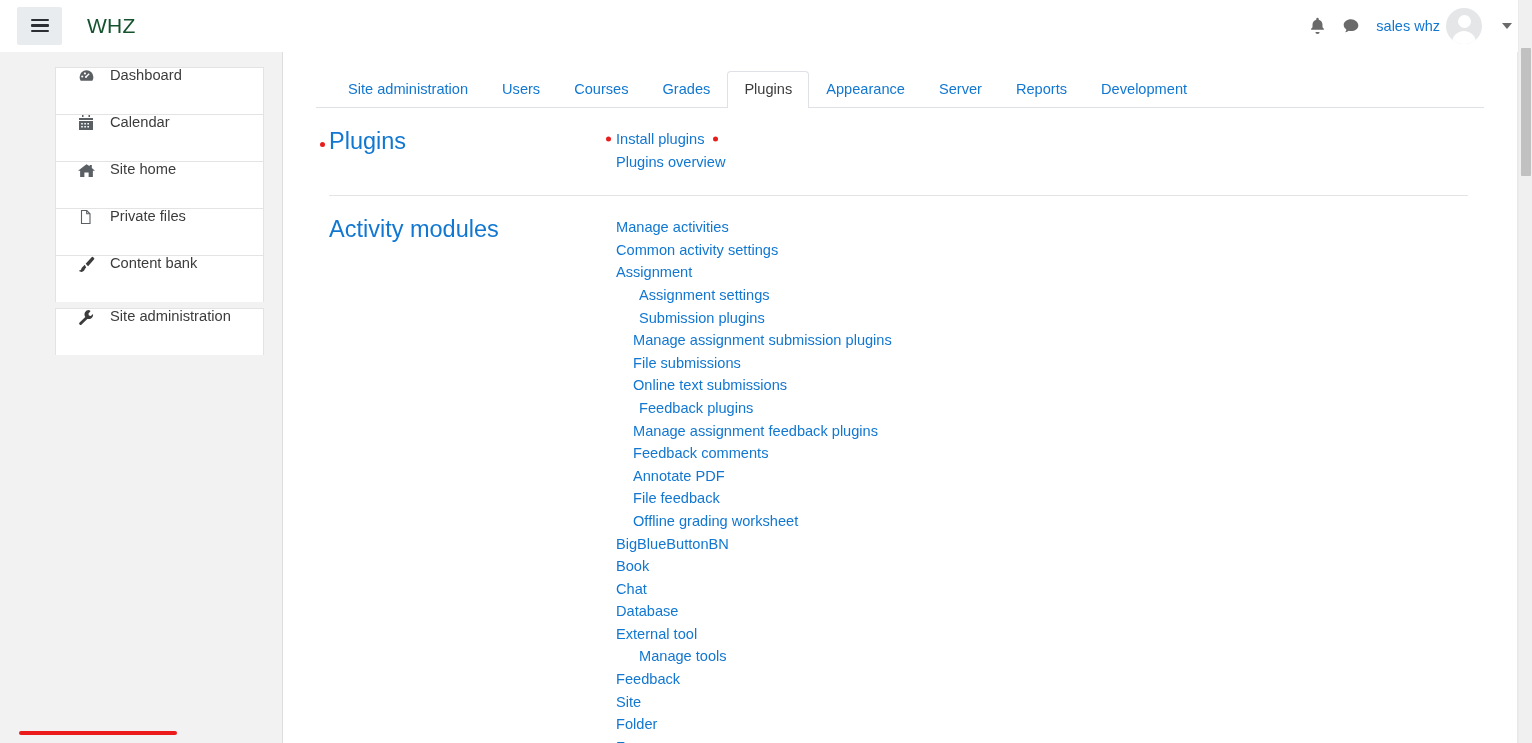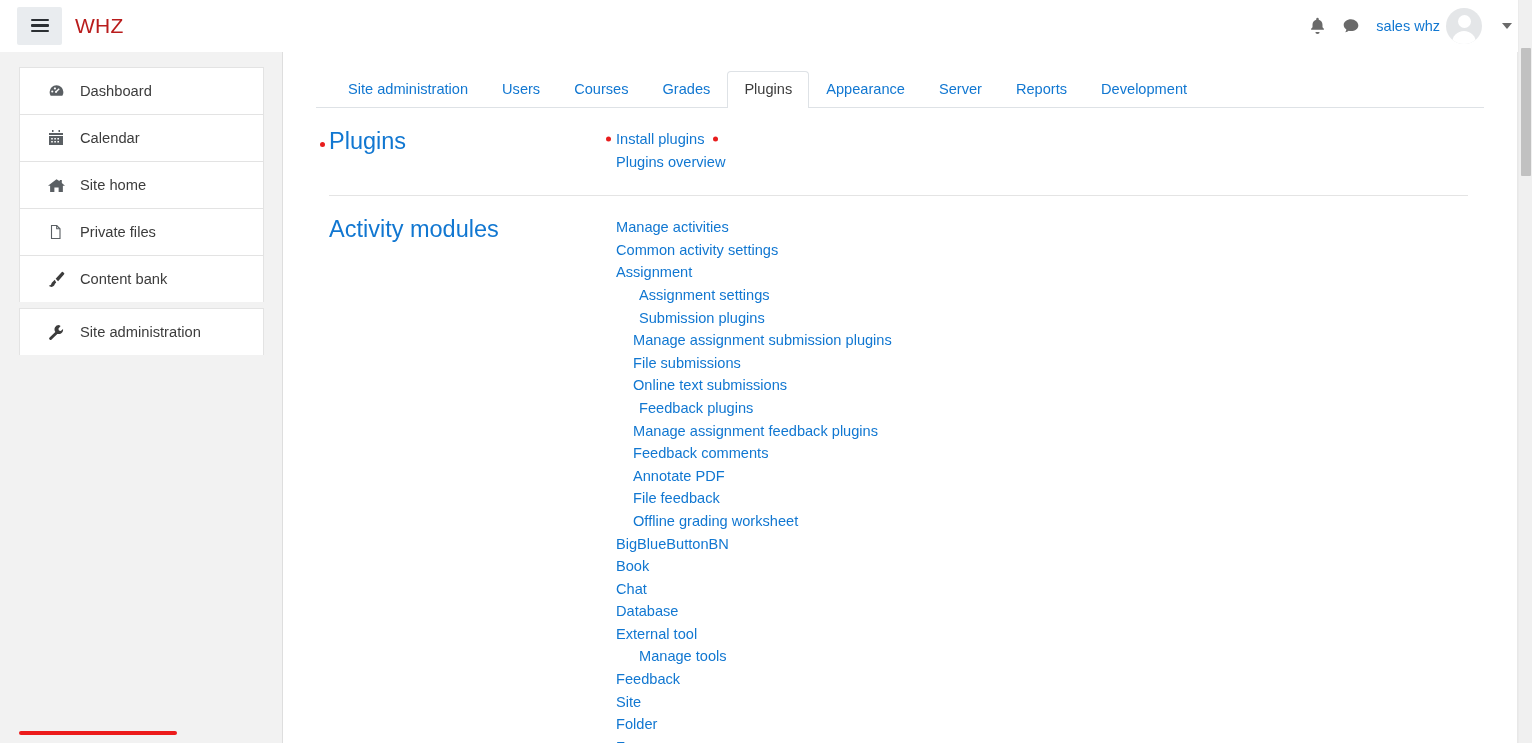--- a/index.html
+++ b/index.html
@@ -28,22 +28,22 @@
     border: none; border-radius: 2px;
     display: flex; align-items: center; justify-content: center;
     cursor: pointer; padding: 0;
   }
   .burger-btn .bars { display: block; width: 18px; }
   .burger-btn .bars i {
     display: block; height: 2.6px; background: #2b2f33;
     margin: 3px 0; border-radius: 1px;
   }
   .brand {
-    margin-left: 13px;
-    font-size: 21px; color: #b91c1c; font-weight: 400;
+    margin-left: 25px;
+    font-size: 21px; color: #14532d; font-weight: 400;
     letter-spacing: .2px;
   }
   .nav-right {
     margin-left: auto; display: flex; align-items: center;
     gap: 0;
   }
   .nav-icon {
     width: 34px; height: 34px;
     display: flex; align-items: center; justify-content: center;
     color: #6a6a6a; cursor: pointer;
@@ -81,31 +81,32 @@
   
   .sidebar {
     position: absolute; top: 52px; left: 0;
     width: 283px; height: 691px;
     background: #f2f2f2;
     border-right: 1px solid #dedede;
     padding-top: 15px;
   }
   .nav-list { width: 245px; margin-left: 19px; }
   .nav-item {
-    display: flex; align-items: center;
+    display: flex; align-items: flex-start;
     height: 47px;
     background: #ffffff;
     border: 1px solid #e3e3e3;
     border-bottom: none;
-    padding-left: 25px;
+    padding-left: 19px;
     cursor: pointer;
     position: relative;
     font-size: 14.7px;
     color: #3c3c3c;
     text-decoration: none;
+    margin-left: 36px;
   }
   .nav-item:last-child { border-bottom: 1px solid #e3e3e3; }
   .nav-item.sep-top { margin-top: 6px; border-top: 1px solid #e3e3e3; }
   .nav-item .ico {
     width: 22px; margin-right: 13px;
     display: flex; align-items: center; justify-content: center;
     color: #5a5f63; flex: 0 0 auto;
   }
   .nav-item .lbl { line-height: 1; }
 

